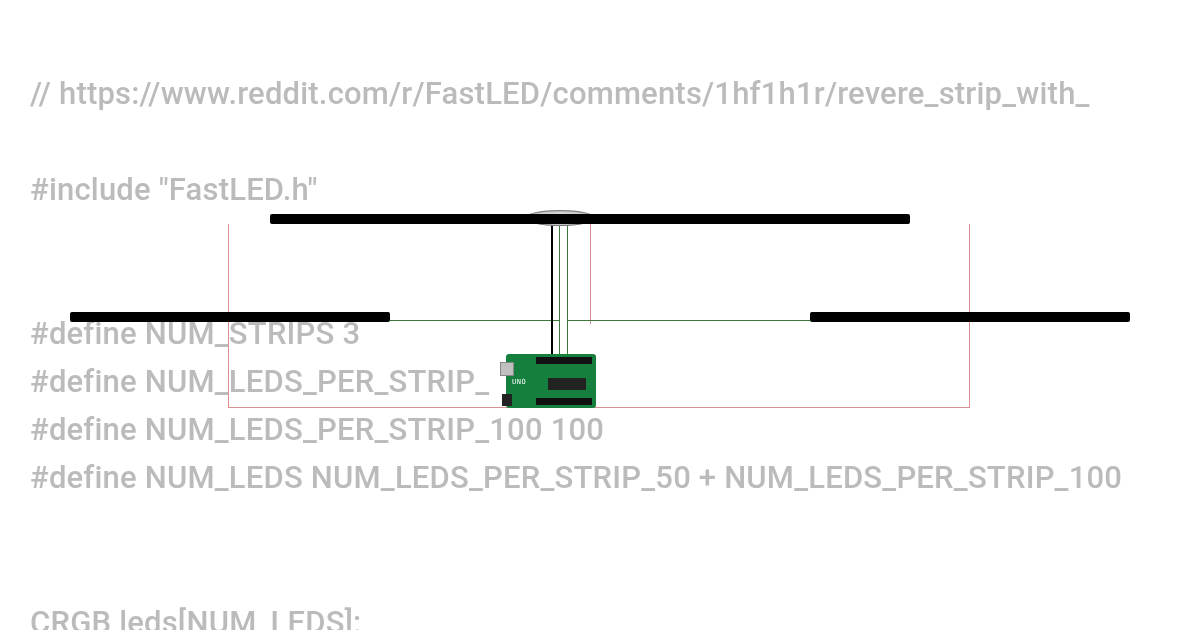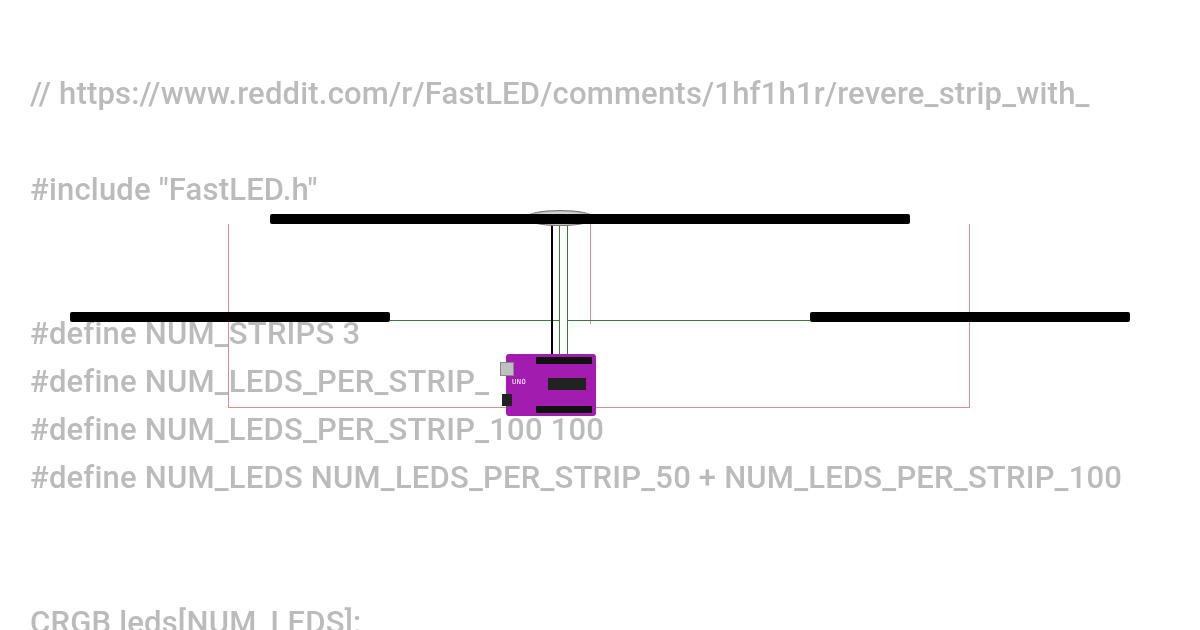--- a/index.html
+++ b/index.html
@@ -90,22 +90,22 @@
   
   .red-short1 {
     position: absolute;
     left: 590px; top: 224px; width: 1px; height: 100px;
     background: #d89090;
   }
   
   .board {
     position: absolute;
     left: 506px; top: 354px;
-    width: 90px; height: 62px;
-    background: #a21caf;
+    width: 90px; height: 54px;
+    background: #15803d;
     border-radius: 3px;
   }
   .board .usb {
     position: absolute;
     left: -6px; top: 8px;
     width: 14px; height: 14px;
     background: #c0c0c0;
     border: 1px solid #888;
   }
   .board .power {

